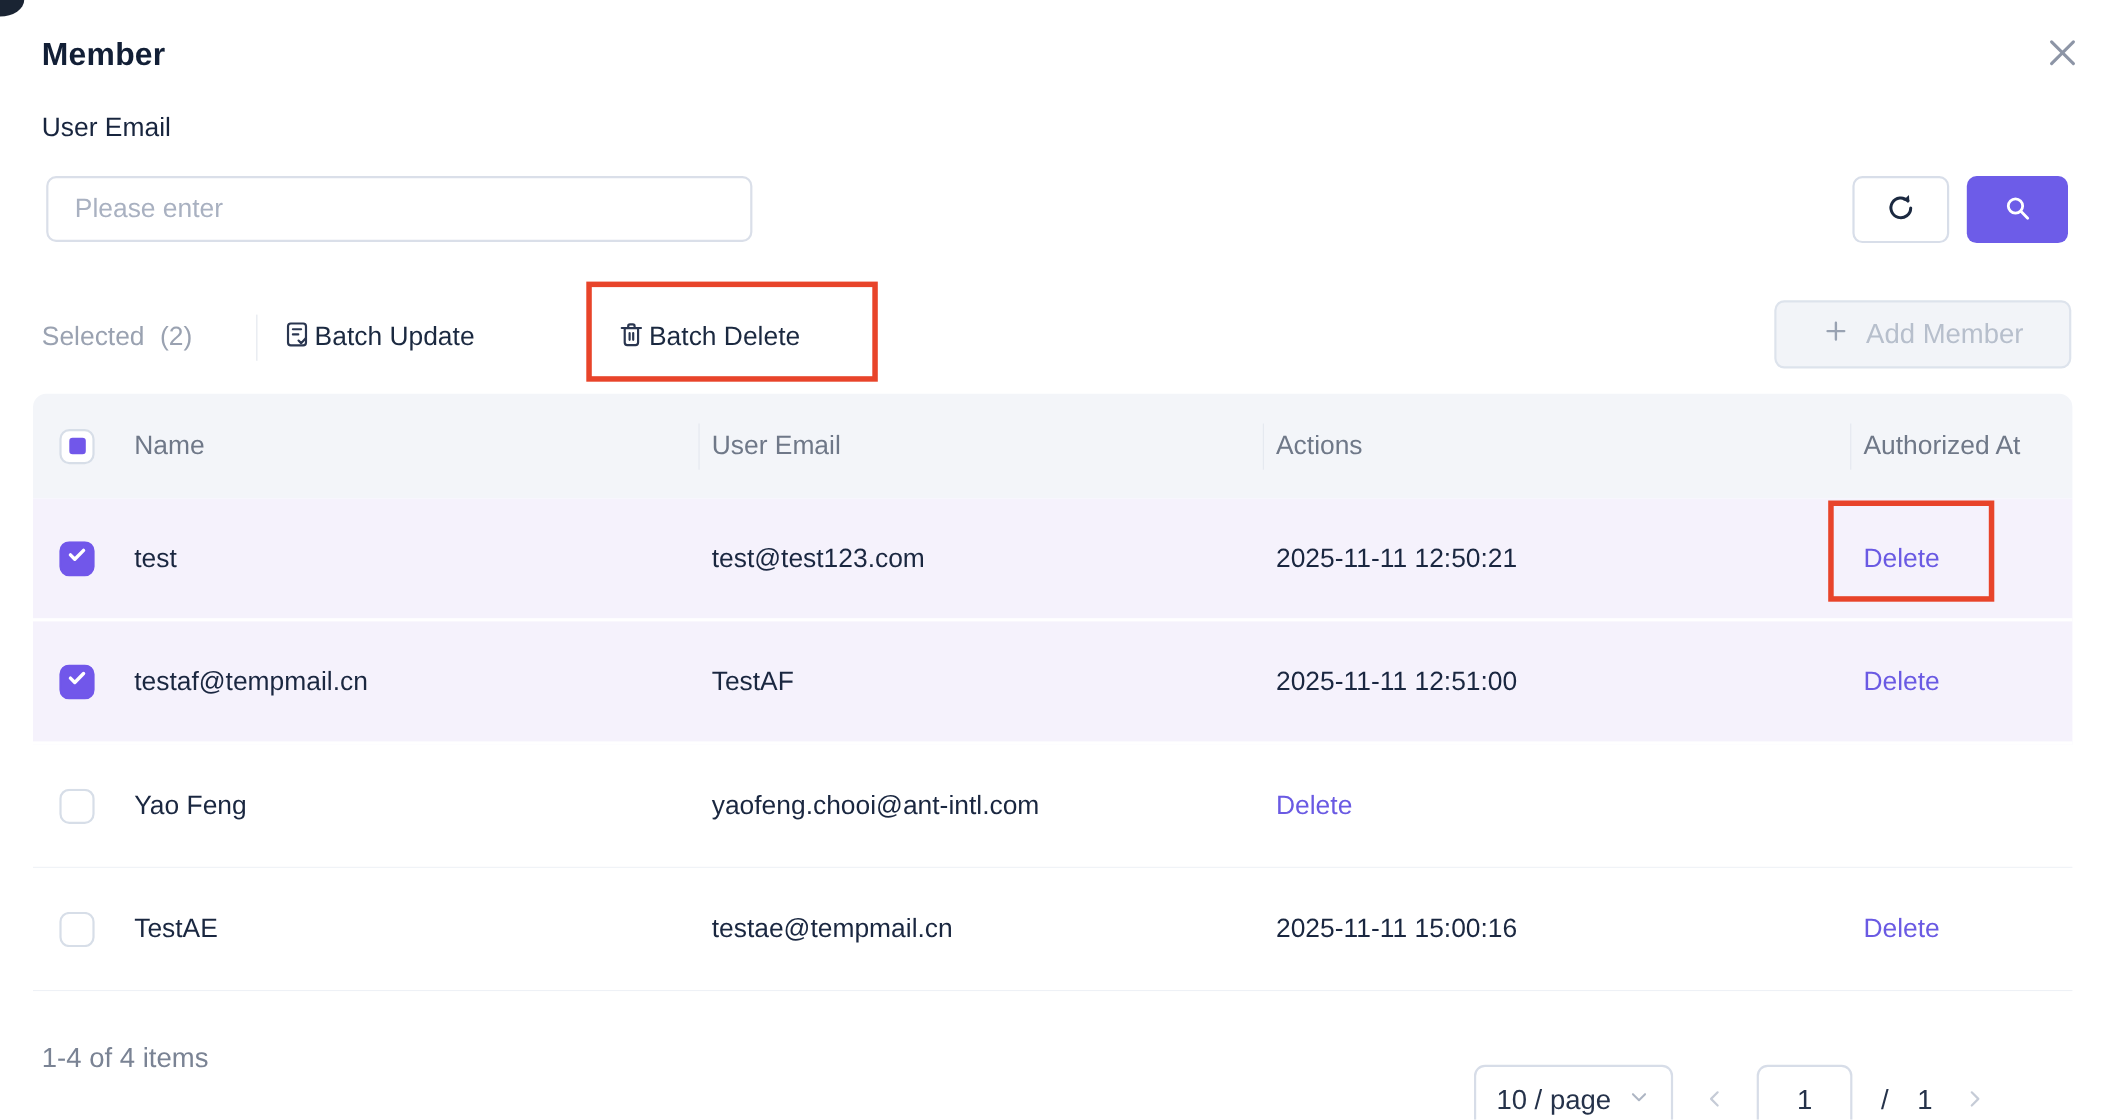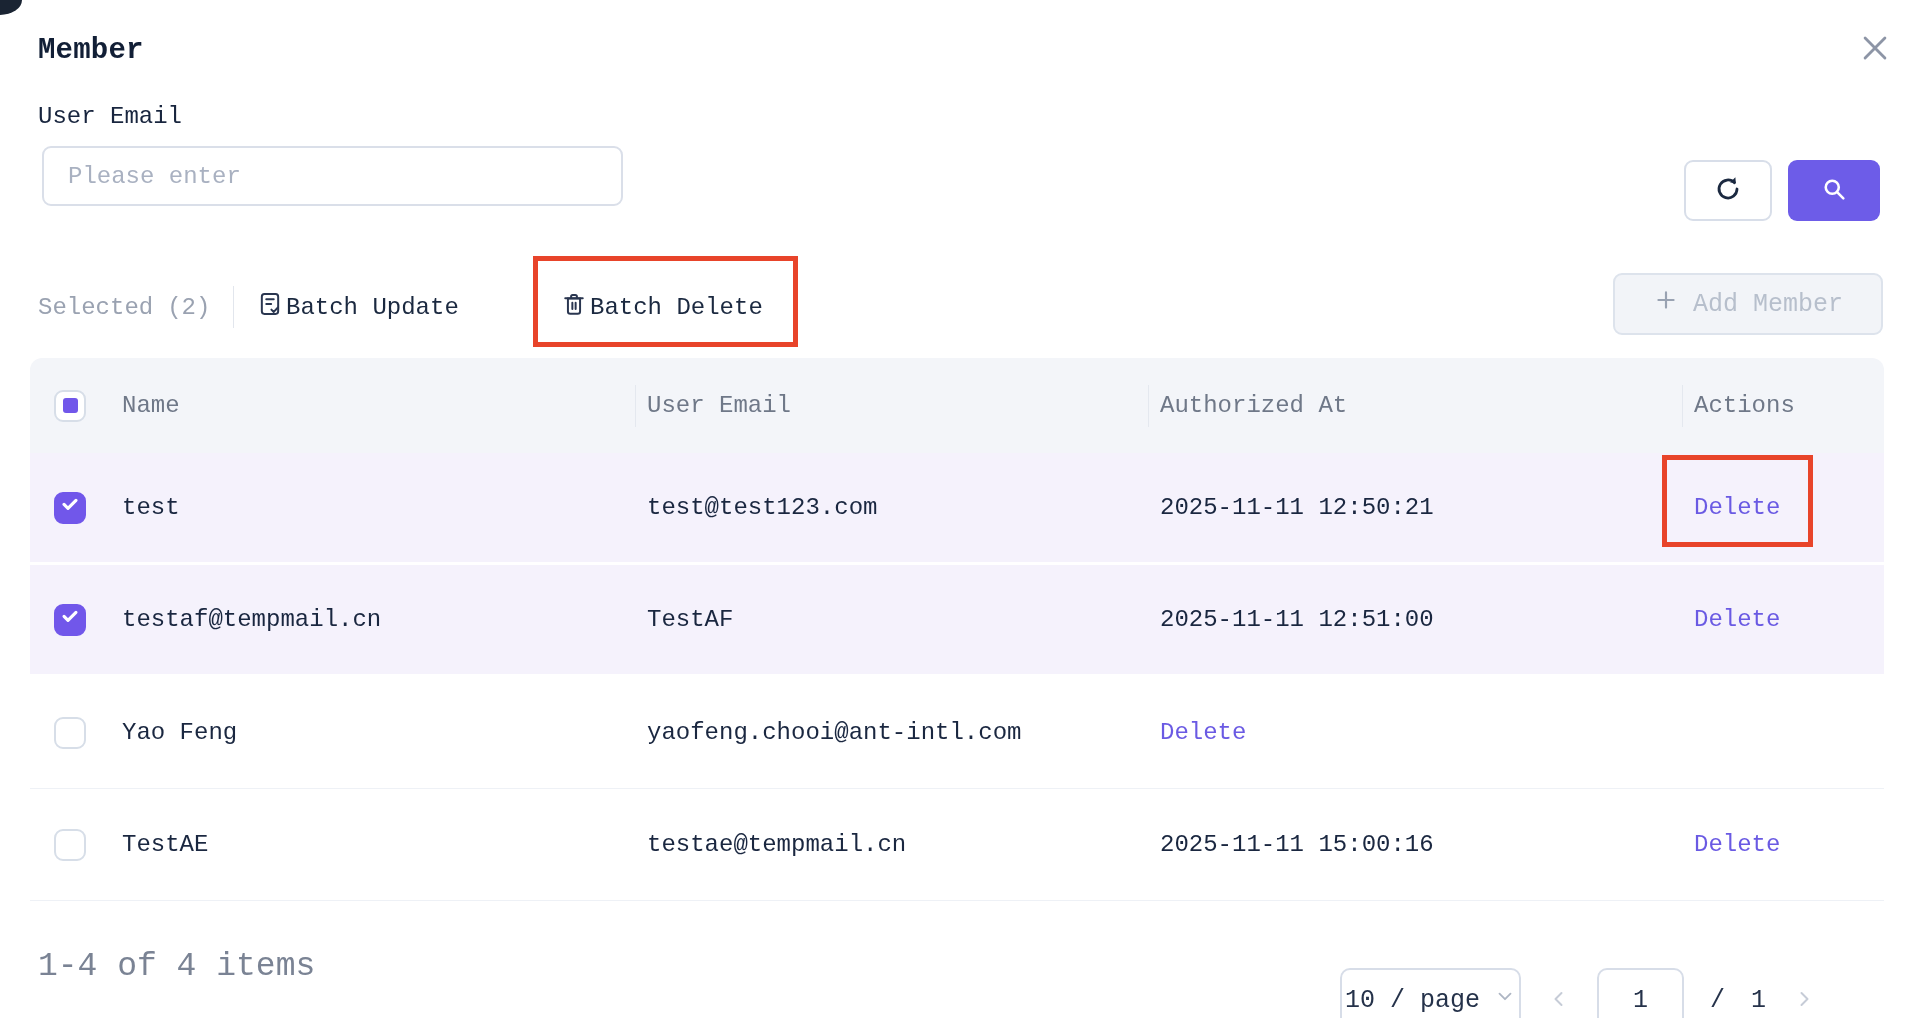--- a/index.html
+++ b/index.html
@@ -1,29 +1,29 @@
 <!DOCTYPE html>
 <html><head>
 <meta charset="utf-8">
 <style>
   * { margin:0; padding:0; box-sizing:border-box; }
   html,body { width:1914px; height:1018px; background:#fff;
     font-family:"Liberation Sans","DejaVu Sans",sans-serif; color:#1A2740; }
-  #stage { position:relative; width:1914px; height:1018px; background:#fff; overflow:hidden;font-family:Liberation Mono, monospace; }
+  #stage { position:relative; width:1914px; height:1018px; background:#fff; overflow:hidden; }
 
   
   .corner-artifact { position:absolute; left:0; top:0; width:22px; height:15px;
     background:#1A2433; border-bottom-right-radius:100% 100%; }
 
   .title { position:absolute; left:38px; top:34px; font-size:29px; font-weight:700; color:#121F36; letter-spacing:.2px; }
   .close-btn { position:absolute; left:1852px; top:26px; width:46px; height:46px; display:flex;
     align-items:center; justify-content:center; cursor:pointer; background:none; border:none; }
 
   .field-label { position:absolute; left:38px; top:103px; font-size:24px; color:#18253E; }
-  .email-input { position:absolute; left:42px; top:146px; width:581px; height:60px;
+  .email-input { position:absolute; left:42px; top:160px; width:642px; height:60px;
     border:2px solid #DADFE9; border-radius:9px; padding:0 24px; font-size:24px; color:#1A2740;
     font-family:inherit; outline:none; }
   .email-input::placeholder { color:#A9B1C1; }
 
   .refresh-btn { position:absolute; left:1684px; top:160px; width:88px; height:61px;
     background:#fff; border:2px solid #D8DEE9; border-radius:9px;
     display:flex; align-items:center; justify-content:center; cursor:pointer; }
   .search-btn { position:absolute; left:1788px; top:160px; width:92px; height:61px;
     background:#6D5CE8; border:none; border-radius:9px;
     display:flex; align-items:center; justify-content:center; cursor:pointer; }
@@ -63,21 +63,21 @@
   .checkbox { width:32px; height:32px; border-radius:9px; border:2px solid #D7DEE8; background:#fff;
     display:flex; align-items:center; justify-content:center; cursor:pointer; }
   .checkbox .inner-sq { width:15px; height:15px; border-radius:3px; background:#7157EA; }
   .checkbox .check-glyph { display:none; }
   .t-row.selected .checkbox { background:#7157EA; border-color:#7157EA; }
   .t-row.selected .checkbox .check-glyph { display:block; }
 
   .delete-link { font-size:24px; color:#6A5AE3; background:none; border:none; cursor:pointer; font-family:inherit; }
 
   
-  .total-text { position:absolute; left:38px; top:948px; font-size:33px; color:#7A8394; }
+  .total-text { position:absolute; left:38px; top:948px; font-size:25px; color:#7A8394; }
   .pager { position:absolute; left:1340px; top:968px; height:64px; display:flex; align-items:center; gap:26px; }
   .pagesize-select { width:181px; height:64px; border:2px solid #D7DDE8; border-radius:10px;
     background:#fff; display:flex; align-items:center; justify-content:center; gap:14px;
     font-size:25px; color:#25324A; cursor:pointer; }
   .page-nav { background:none; border:none; display:flex; align-items:center; cursor:default; padding:0; }
   .page-box { width:87px; height:64px; border:2px solid #D7DDE8; border-radius:10px; background:#fff;
     display:flex; align-items:center; justify-content:center; font-size:25px; color:#25324A; cursor:pointer; }
   .page-sep, .page-total { font-size:25px; color:#25324A; }
 </style>
 </head>
@@ -157,22 +157,22 @@
 
   <div class="member-table">
     <div class="t-header">
       <div class="hcell cb-cell">
         <div class="checkbox" style="background:#fff;">
           <span class="inner-sq"></span>
         </div>
       </div>
       <div class="hcell">Name</div>
       <div class="hcell sep">User Email</div>
+      <div class="hcell sep">Actions</div>
       <div class="hcell sep">Authorized At</div>
-      <div class="hcell sep">Actions</div>
     </div>
 
     <div class="t-row selected">
       <div class="cell cb-cell">
         <div class="checkbox">
           <span class="check-glyph">
             <svg width="22" height="22" viewBox="0 0 24 24">
                 <path d="M5.5 12.5l4.3 4.3L18.5 8" stroke="#fff" stroke-width="3.4" fill="none" stroke-linecap="round" stroke-linejoin="round"></path>
               </svg>
           </span>

